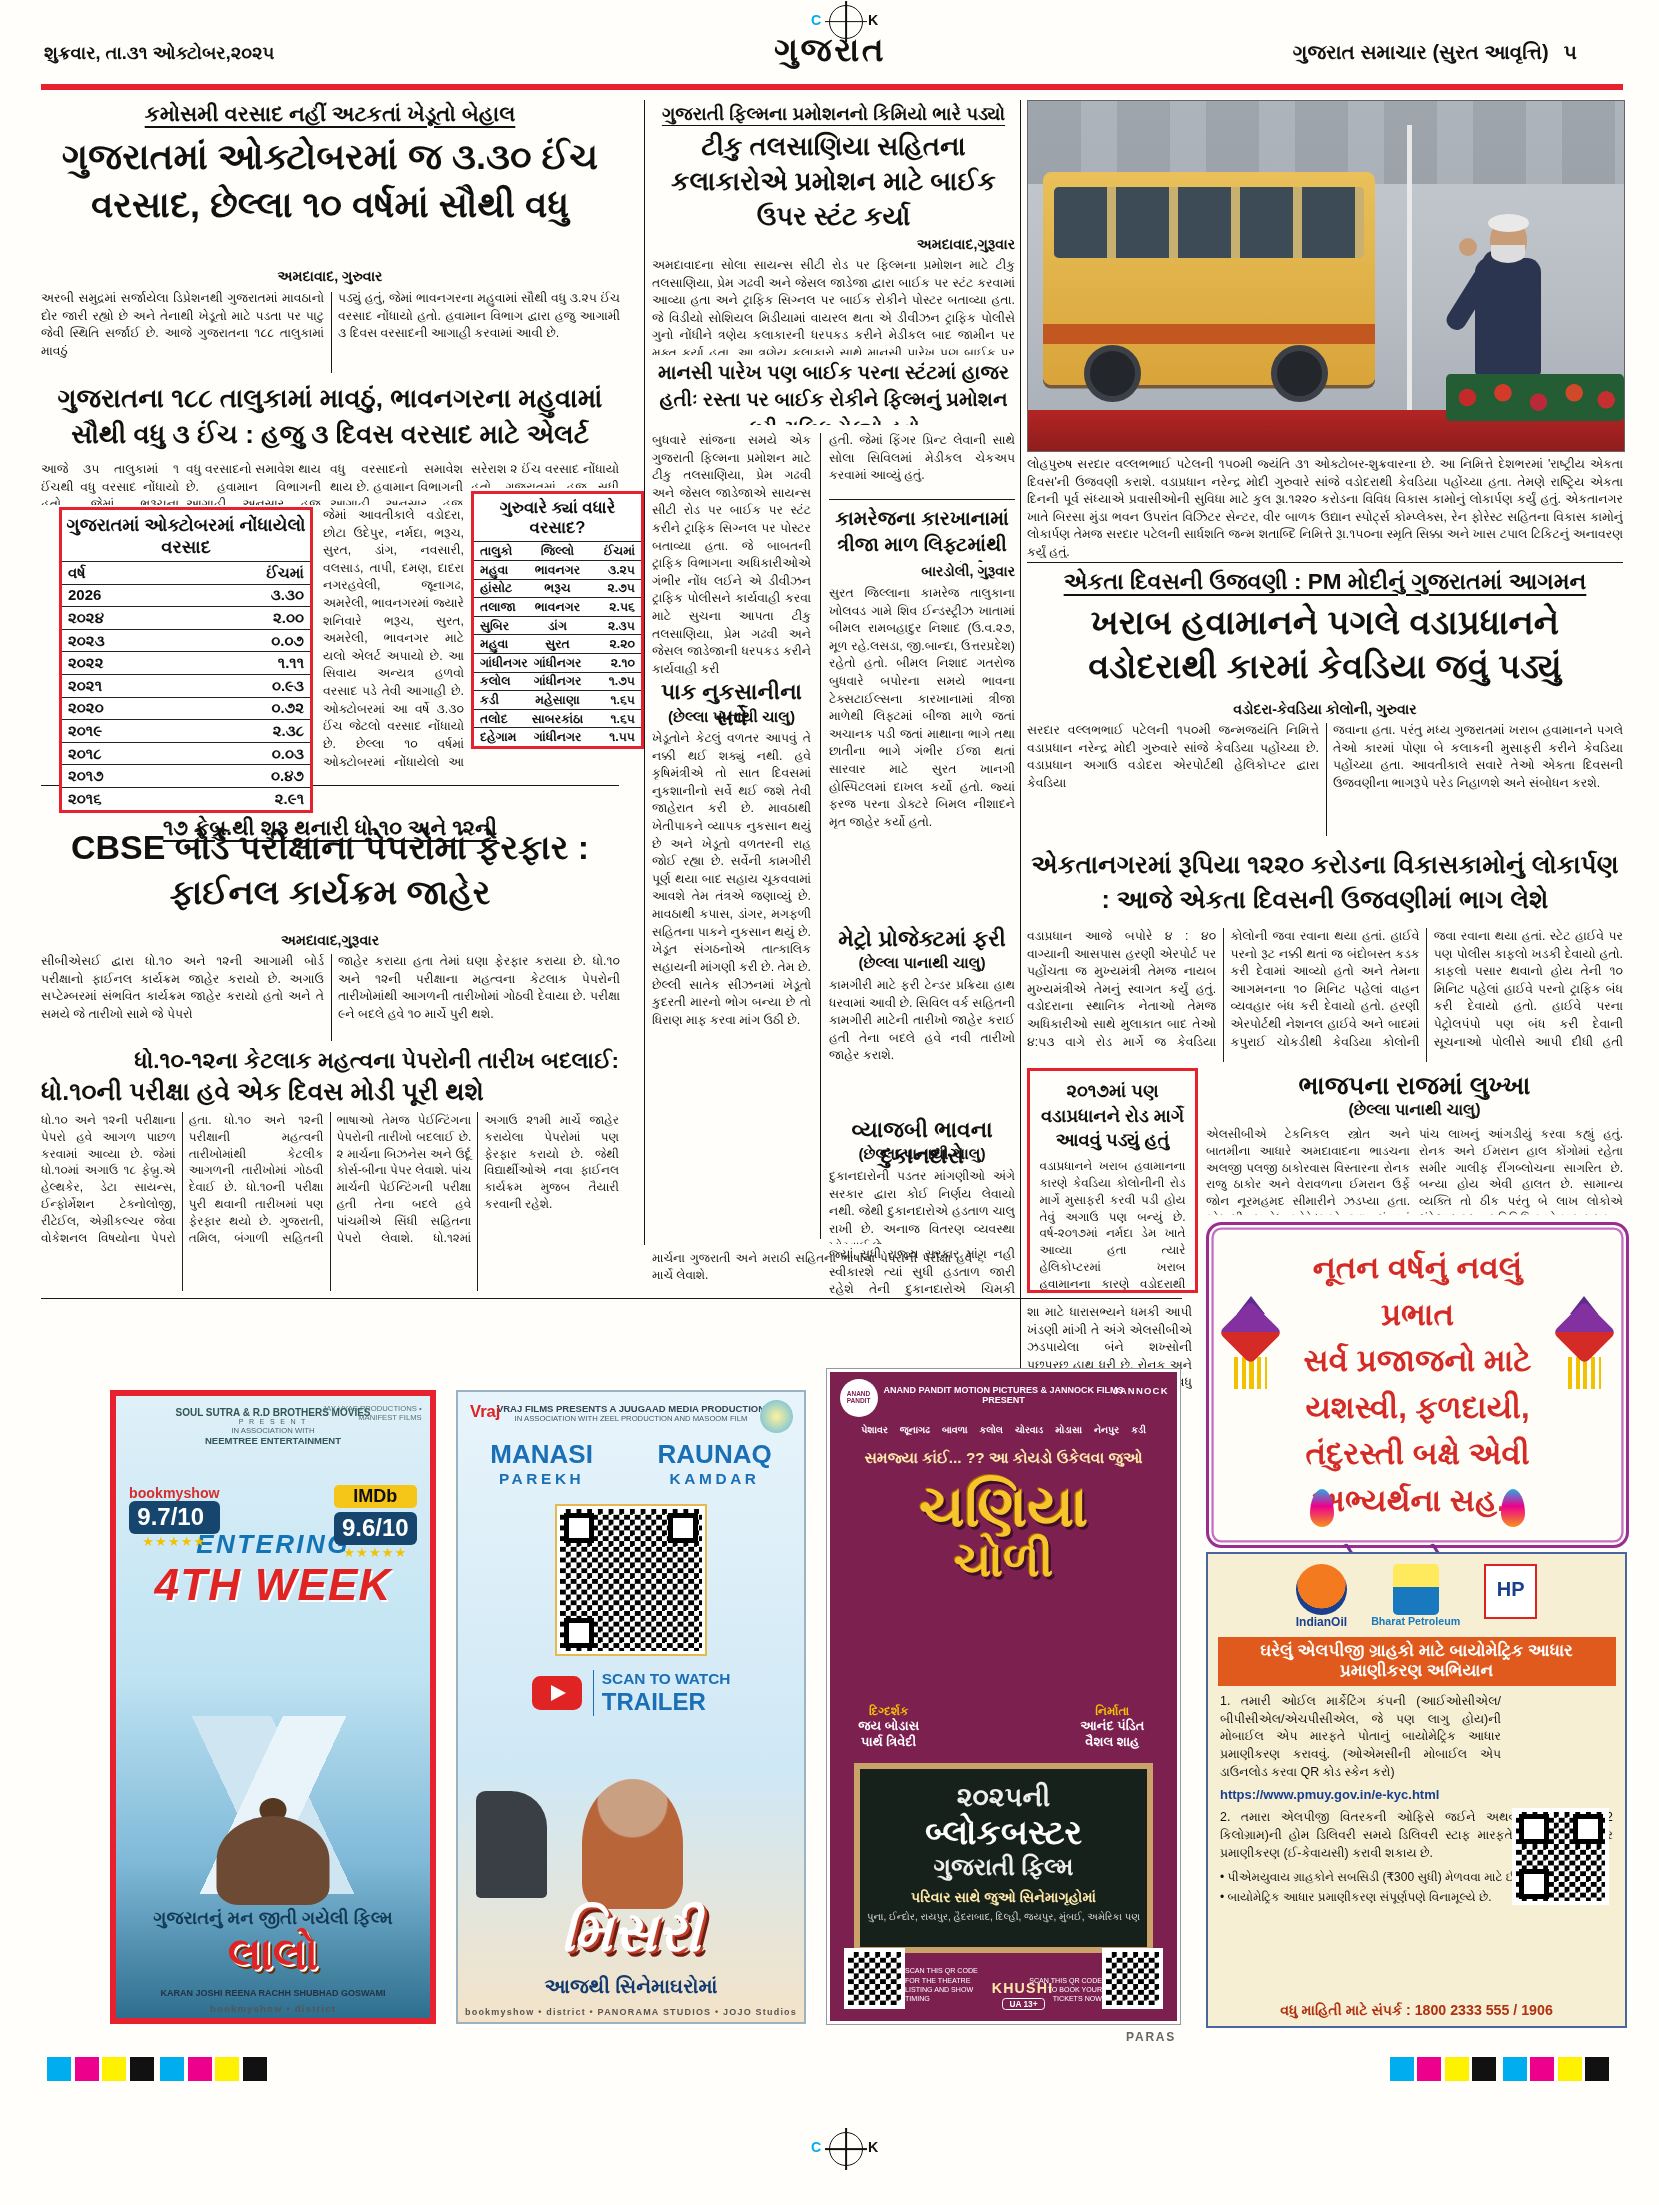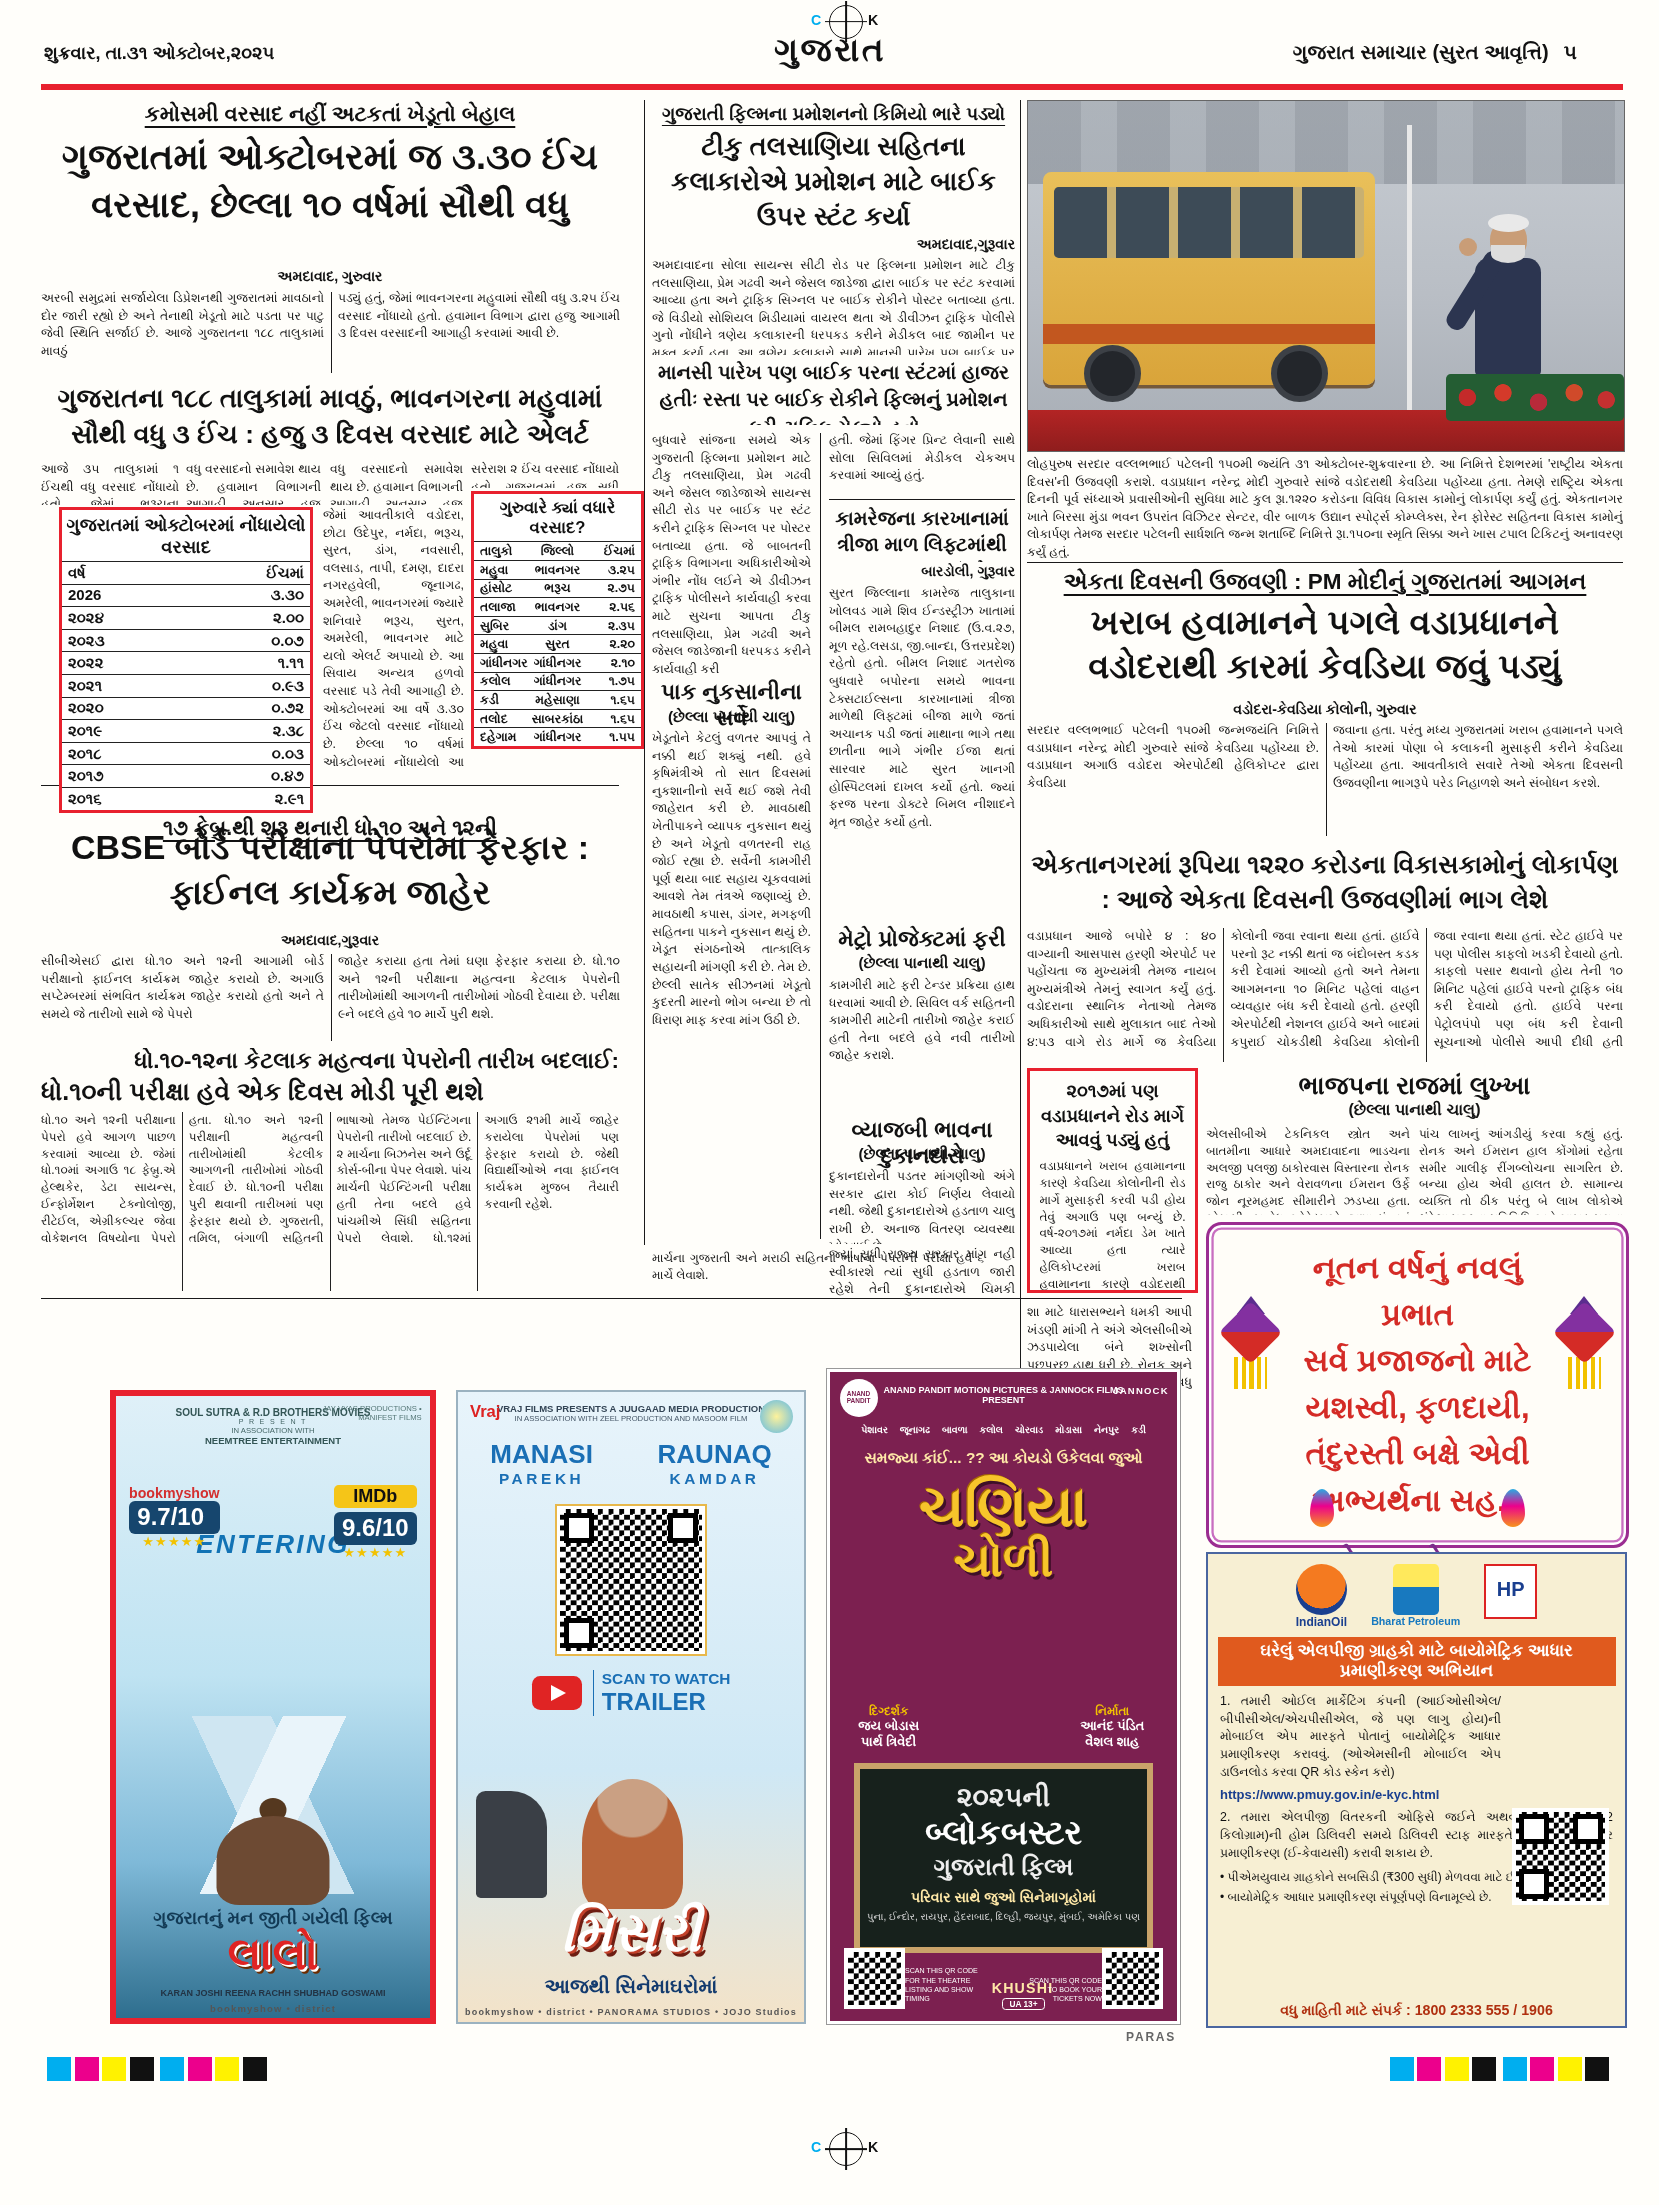--- a/index.html
+++ b/index.html
@@ -400,20 +400,21 @@
       <div class="bms">bookmyshow</div>
       <div class="badge">9.7/10</div>
       <div class="stars c">★★★★★</div>
     </div>
     <div class="abs" style="right:13px;top:89px;text-align:center;">
       <div class="imdb">IMDb</div>
       <div class="badge" style="margin-top:3.6px;">9.6/10</div>
       <div class="stars c">★★★★★</div>
     </div>
     <div class="c b" style="margin-top:83px;font-size:26px;font-style:italic;color:#1273b5;letter-spacing:2.4px;">ENTERING</div>
+    <div class="c b" style="font-size:44px;font-style:italic;color:#e02424;letter-spacing:1.2px;text-shadow:1.8px 1.8px 0 #fff;">4TH WEEK</div>
     <div class="lalo-mtn"></div>
     <div class="lalo-knot"></div>
     <div class="lalo-head"></div>
     <div class="c b" style="position:absolute;left:0;right:0;bottom:89px;font-size:18px;color:#123a55;">ગુજરાતનું મન જીતી ગયેલી ફિલ્મ</div>
     <div class="c b" style="position:absolute;left:0;right:0;bottom:37px;font-size:45px;color:#e02424;text-shadow:1.8px 1.8px 0 #fff,3.6px 3.6px 0 #6d2c00;">લાલો</div>
     <div class="c" style="position:absolute;left:0;right:0;bottom:20px;font-size:9px;font-weight:bold;color:#234;">KARAN JOSHI      REENA RACHH      SHUBHAD GOSWAMI</div>
     <div class="c footer-logos" style="position:absolute;left:0;right:0;bottom:3.6px;font-size:9.5px;">bookmyshow   •   district</div>
   </div>
 
   <div class="abs poster misri hid" style="left:456px;top:1390px;width:350px;height:634px;">

